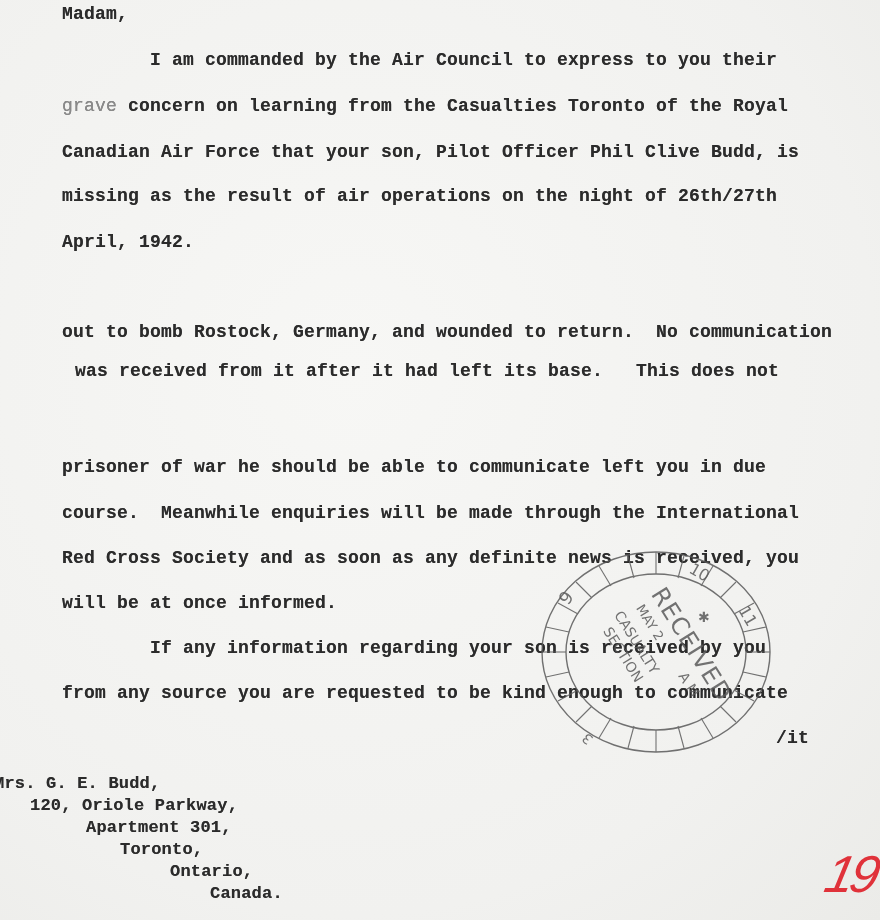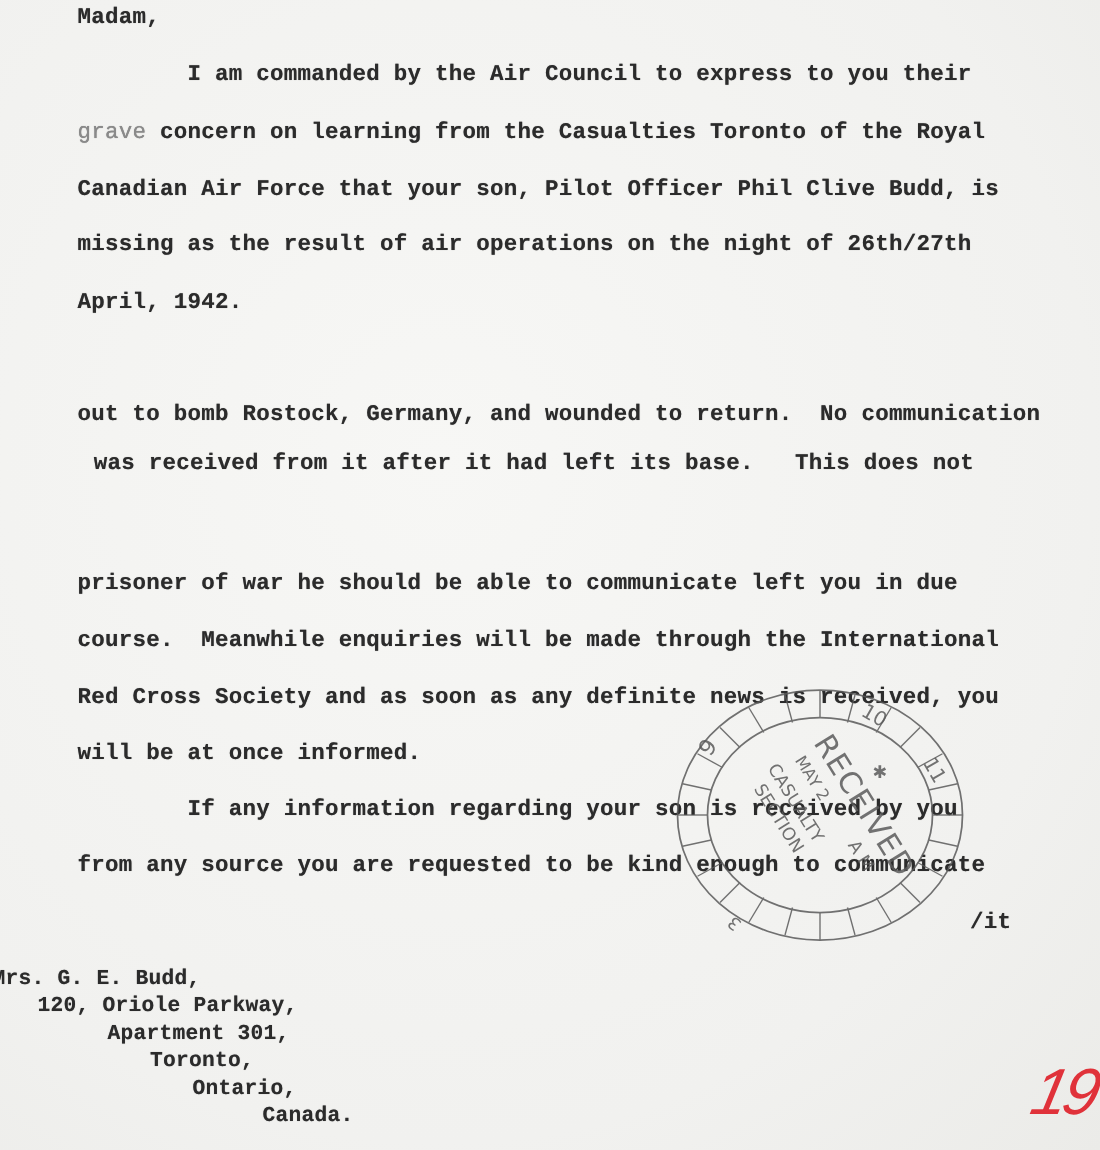--- a/index.html
+++ b/index.html
@@ -75,21 +75,21 @@
   <div class="line" style="left:62px; top:638px;">        If any information regarding your son is received by you</div>
   <div class="line" style="left:62px; top:683px;">from any source you are requested to be kind enough to communicate</div>
 
   <div class="line" style="left:776px; top:728px;">/it</div>
 
   <div class="address">
     <div class="line" style="left:-6px; top:774px;">Mrs. G. E. Budd,</div>
     <div class="line" style="left:30px; top:796px;">120, Oriole Parkway,</div>
     <div class="line" style="left:86px; top:818px;">Apartment 301,</div>
     <div class="line" style="left:120px; top:840px;">Toronto,</div>
-    <div class="line" style="left:154px; top:862px;">Ontario,</div>
+    <div class="line" style="left:170px; top:862px;">Ontario,</div>
     <div class="line" style="left:210px; top:884px;">Canada.</div>
   </div>
 
   <svg class="stamp" viewBox="0 0 236 208">
     <g fill="none" stroke="#5a5a5a" stroke-width="1.4" opacity="0.85">
       <ellipse cx="118" cy="104" rx="114" ry="100"></ellipse>
       <ellipse cx="118" cy="104" rx="90" ry="78"></ellipse>
       <g stroke-width="1.1">
         <line x1="118" y1="4" x2="118" y2="26"></line>
         <line x1="175" y1="18" x2="163" y2="38"></line>

